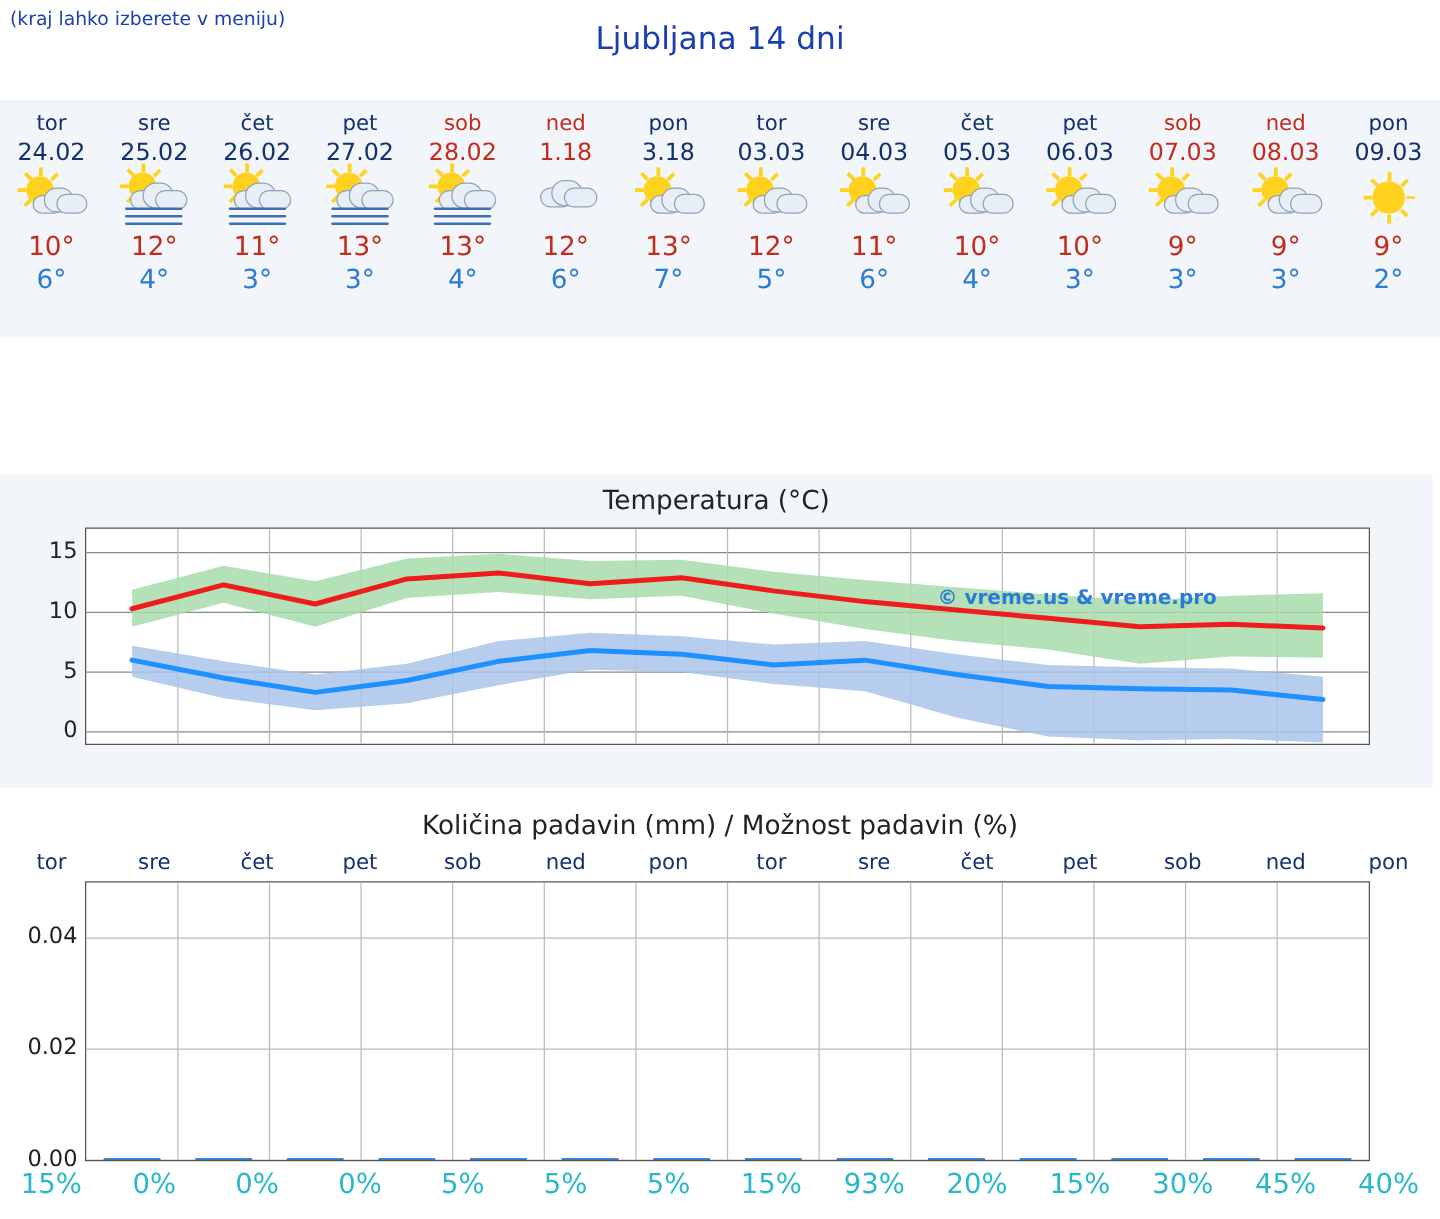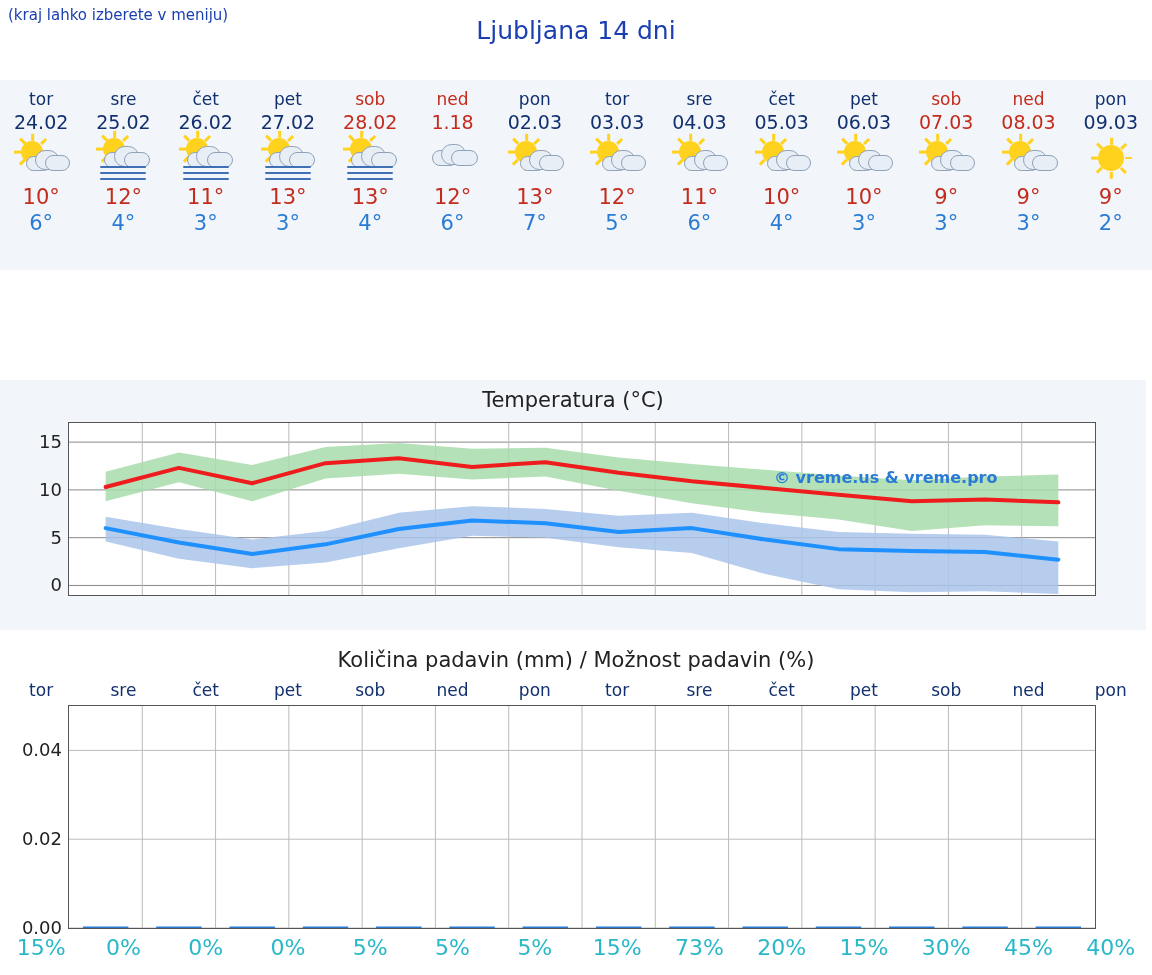--- a/index.html
+++ b/index.html
@@ -59,21 +59,20 @@
     position:absolute;left:68px;top:42px;width:1026px;height:172px;
     border:1px solid #555;border-top:1px solid #555;
     background:#ffffff;
   }
   .plot svg{display:block;}
   .ylabels{position:absolute;left:0;top:42px;width:62px;height:172px;}
   .ylab{position:absolute;right:0;font-size:18px;color:#222;transform:translateY(-50%);}
   .copy{
     position:absolute;left:750px;top:88px;font-size:16px;color:#2a7bd4;
     font-weight:bold;
-    margin-left:24px;
   }
   
   .precipbox{
     position:absolute;left:0;top:640px;width:1152px;height:335px;background:#fff;
   }
   .precip-title{text-align:center;font-size:21px;color:#222;padding-top:8px;}
   .pdays{position:absolute;left:0;top:40px;width:1152px;display:flex;}
   .pday{flex:1 1 0;text-align:center;font-size:17px;color:#12306e;}
   .pplot{
     position:absolute;left:68px;top:65px;width:1026px;height:222px;
@@ -212,21 +211,21 @@
         <div class="icon">
           <div class="cloud" style="left:14px;top:14.336px;width:24.200000000000003px;height:13.464000000000002px;border-radius:19.8px"></div>
           <div class="cloud" style="left:23.68px;top:8px;width:22.880000000000003px;height:18.81px;border-radius:19.8px"></div>
           <div class="cloud" style="left:33.8px;top:13.544px;width:24.200000000000003px;height:14.256px;border-radius:19.8px"></div>
         </div>
         <div class="tmax">12°</div>
         <div class="tmin">6°</div>
       </div>
       <div class="day">
         <div class="dname">pon</div>
-        <div class="ddate">02.03</div>
+        <div class="ddate">3.18</div>
         <div class="icon">
           <div class="sun" style="left:15px;top:5px;width:22px;height:22px"></div>
           <div class="ray" style="left:38px;top:14.8px;width:7px;height:2.6px;transform:rotate(0deg)"></div>
           <div class="ray" style="left:33.60660171779821px;top:25.406601717798214px;width:7px;height:2.6px;transform:rotate(45deg)"></div>
           <div class="ray" style="left:23px;top:29.8px;width:7px;height:2.6px;transform:rotate(90deg)"></div>
           <div class="ray" style="left:12.393398282201789px;top:25.406601717798214px;width:7px;height:2.6px;transform:rotate(135deg)"></div>
           <div class="ray" style="left:8px;top:14.800000000000004px;width:7px;height:2.6px;transform:rotate(180deg)"></div>
           <div class="ray" style="left:12.393398282201785px;top:4.193398282201788px;width:7px;height:2.6px;transform:rotate(225deg)"></div>
           <div class="ray" style="left:22.999999999999996px;top:-0.19999999999999996px;width:7px;height:2.6px;transform:rotate(270deg)"></div>
           <div class="ray" style="left:33.60660171779821px;top:4.193398282201785px;width:7px;height:2.6px;transform:rotate(315deg)"></div>
@@ -472,20 +471,20 @@
   </div>
   <div class="pcts" id="pcts">
       <div class="pct">15%</div>
       <div class="pct">0%</div>
       <div class="pct">0%</div>
       <div class="pct">0%</div>
       <div class="pct">5%</div>
       <div class="pct">5%</div>
       <div class="pct">5%</div>
       <div class="pct">15%</div>
-      <div class="pct">73%</div>
+      <div class="pct">93%</div>
       <div class="pct">20%</div>
       <div class="pct">15%</div>
       <div class="pct">30%</div>
       <div class="pct">45%</div>
       <div class="pct">40%</div>
     </div>
 </div>
 
 </body></html>

